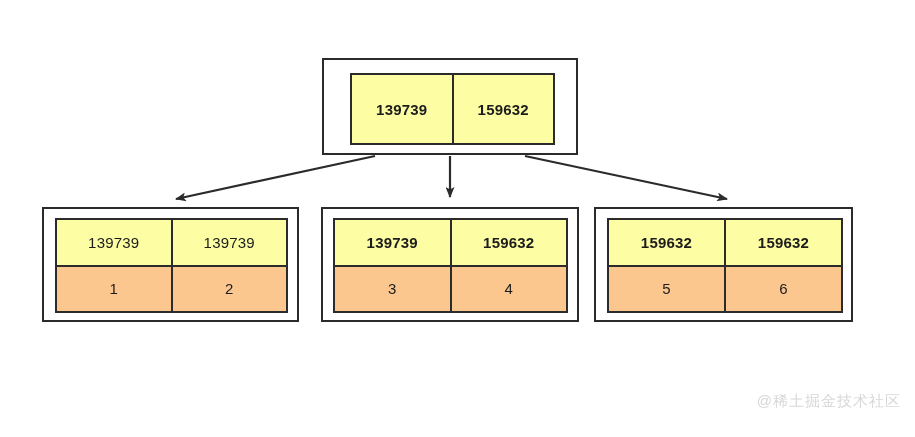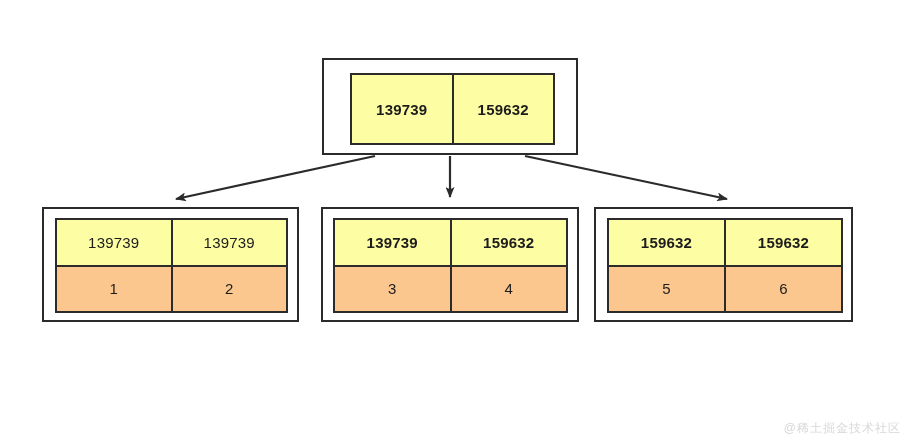--- a/index.html
+++ b/index.html
@@ -95,22 +95,22 @@
   #node-leaf-2 { left: 594px; top: 207px; width: 259px; height: 115px; }
 
   #leaf-cells-0 { left: 55px;  top: 218px; width: 231px; height: 93px; }
   #leaf-cells-1 { left: 333px; top: 218px; width: 233px; height: 93px; }
   #leaf-cells-2 { left: 607px; top: 218px; width: 234px; height: 93px; }
 
   
   #watermark {
     position: absolute;
     right: 14px;
-    bottom: 0;
-    font-size: 12px;
+    bottom: 26px;
+    font-size: 15px;
     color: #d8d8d8;
     letter-spacing: 1px;
     white-space: nowrap;
     user-select: none;
   }
 </style>
 </head>
 <body>
 
 <div id="canvas">

